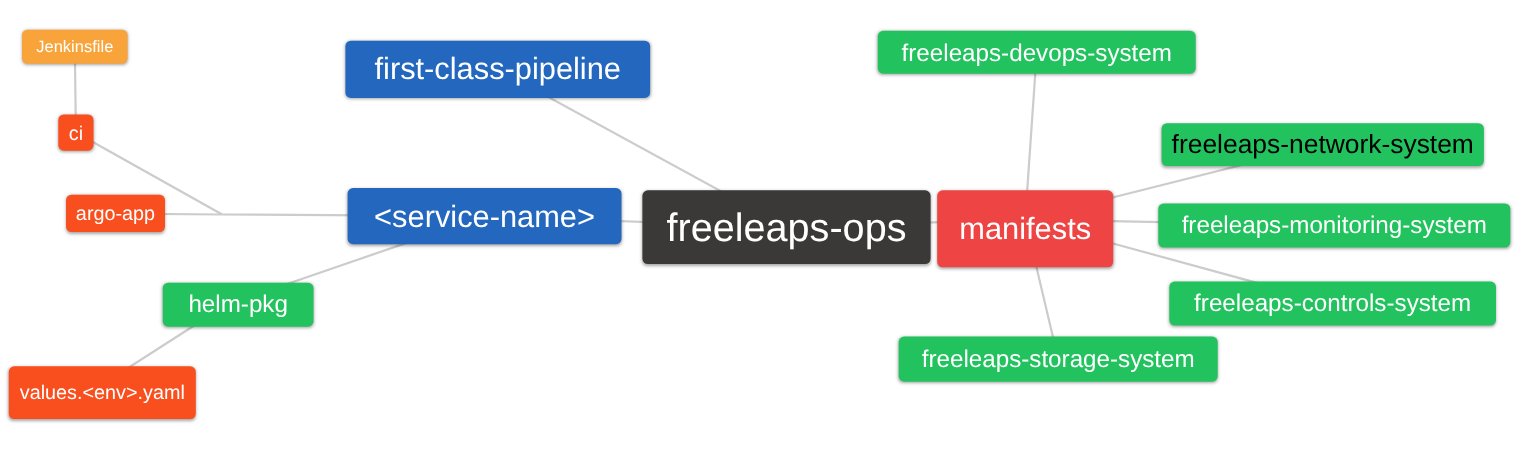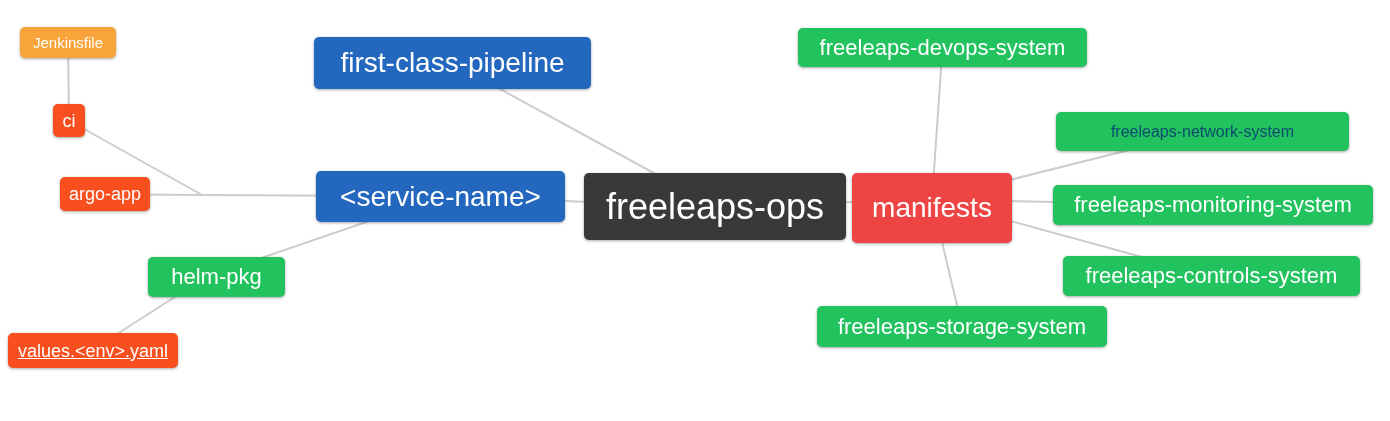--- a/index.html
+++ b/index.html
@@ -55,21 +55,21 @@
       <line x1="1213" y1="205" x2="932" y2="199.5" stroke="#cccccc" stroke-width="2"></line>
       <line x1="1211.5" y1="276" x2="932" y2="199.5" stroke="#cccccc" stroke-width="2"></line>
       <line x1="962" y1="326.5" x2="932" y2="199.5" stroke="#cccccc" stroke-width="2"></line>
     </svg>
 <div class="node" style="left: 584px; top: 173px; width: 262px; height: 67px; font-size: 36px; background: rgb(59, 57, 55); color: rgb(255, 255, 255);">freeleaps-ops</div>
     <div class="node" style="left: 314px; top: 37px; width: 277px; height: 52px; font-size: 28px; background: rgb(35, 104, 190); color: rgb(255, 255, 255);">first-class-pipeline</div>
     <div class="node" style="left: 316px; top: 171px; width: 249px; height: 51px; font-size: 28px; background: rgb(35, 104, 190); color: rgb(255, 255, 255);">&lt;service-name&gt;</div>
     <div class="node" style="left: 852px; top: 173px; width: 160px; height: 70px; font-size: 28px; background: #ef4444; color: rgb(255, 255, 255);">manifests</div>
     <div class="node" style="left: 148px; top: 257px; width: 137px; height: 40px; font-size: 22px; background: rgb(34, 195, 94); color: rgb(255, 255, 255);">helm-pkg</div>
     <div class="node" style="left: 798px; top: 28px; width: 289px; height: 39px; font-size: 22px; background: rgb(34, 195, 94); color: rgb(255, 255, 255);">freeleaps-devops-system</div>
-    <div class="node" style="left: 1056px; top: 112px; width: 293px; height: 39px; font-size: 16px; background: rgb(34, 195, 94); color: #0c4a6e;">freeleaps-network-system</div>
+    <div class="node" style="left: 1056px; top: 112px; width: 293px; height: 39px; font-size: 24px; background: rgb(34, 195, 94); color: #000000;">freeleaps-network-system</div>
     <div class="node" style="left: 1053px; top: 185px; width: 320px; height: 40px; font-size: 22px; background: rgb(34, 195, 94); color: rgb(255, 255, 255);">freeleaps-monitoring-system</div>
     <div class="node" style="left: 1063px; top: 256px; width: 297px; height: 40px; font-size: 22px; background: rgb(34, 195, 94); color: rgb(255, 255, 255);">freeleaps-controls-system</div>
     <div class="node" style="left: 817px; top: 306px; width: 290px; height: 41px; font-size: 22px; background: rgb(34, 195, 94); color: rgb(255, 255, 255);">freeleaps-storage-system</div>
     <div class="node" style="left: 53px; top: 104px; width: 32px; height: 33px; font-size: 18px; background: rgb(249, 79, 30); color: rgb(255, 255, 255);">ci</div>
     <div class="node" style="left: 31px; top: 177px; width: 90px; height: 34px; font-size: 18px; background: rgb(249, 79, 30); color: rgb(255, 255, 255); margin-left: 29px;">argo-app</div>
-    <div class="node" style="left: 8px; top: 333px; width: 170px; height: 35px; font-size: 18px; background: rgb(249, 79, 30); color: rgb(255, 255, 255); text-decoration: underline;">values.&lt;env&gt;.yaml</div>
+    <div class="node" style="left: 8px; top: 333px; width: 170px; height: 48px; font-size: 18px; background: rgb(249, 79, 30); color: rgb(255, 255, 255);">values.&lt;env&gt;.yaml</div>
     <div class="node" style="left: 20px; top: 27px; width: 96px; height: 31px; font-size: 15px; background: rgb(249, 164, 59); color: rgb(255, 255, 255); text-align: center;">Jenkinsfile</div>
   </div>
 
 </body></html>

